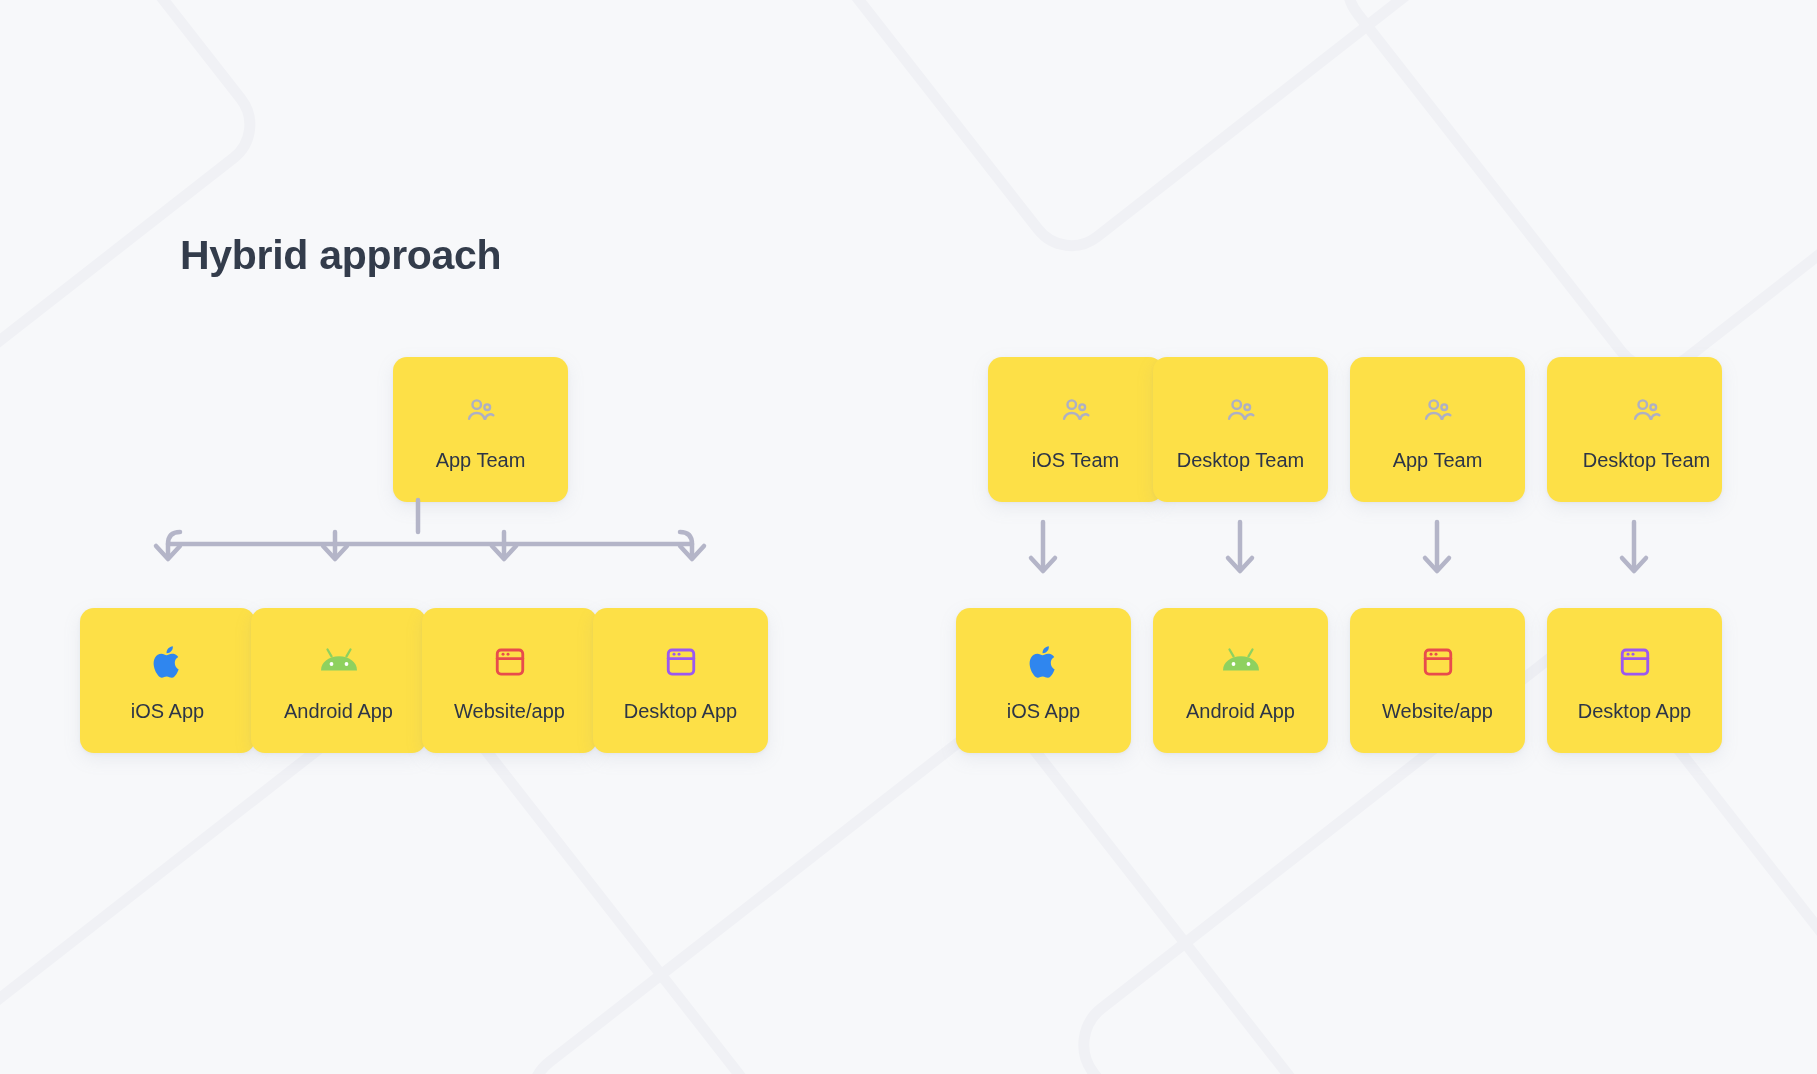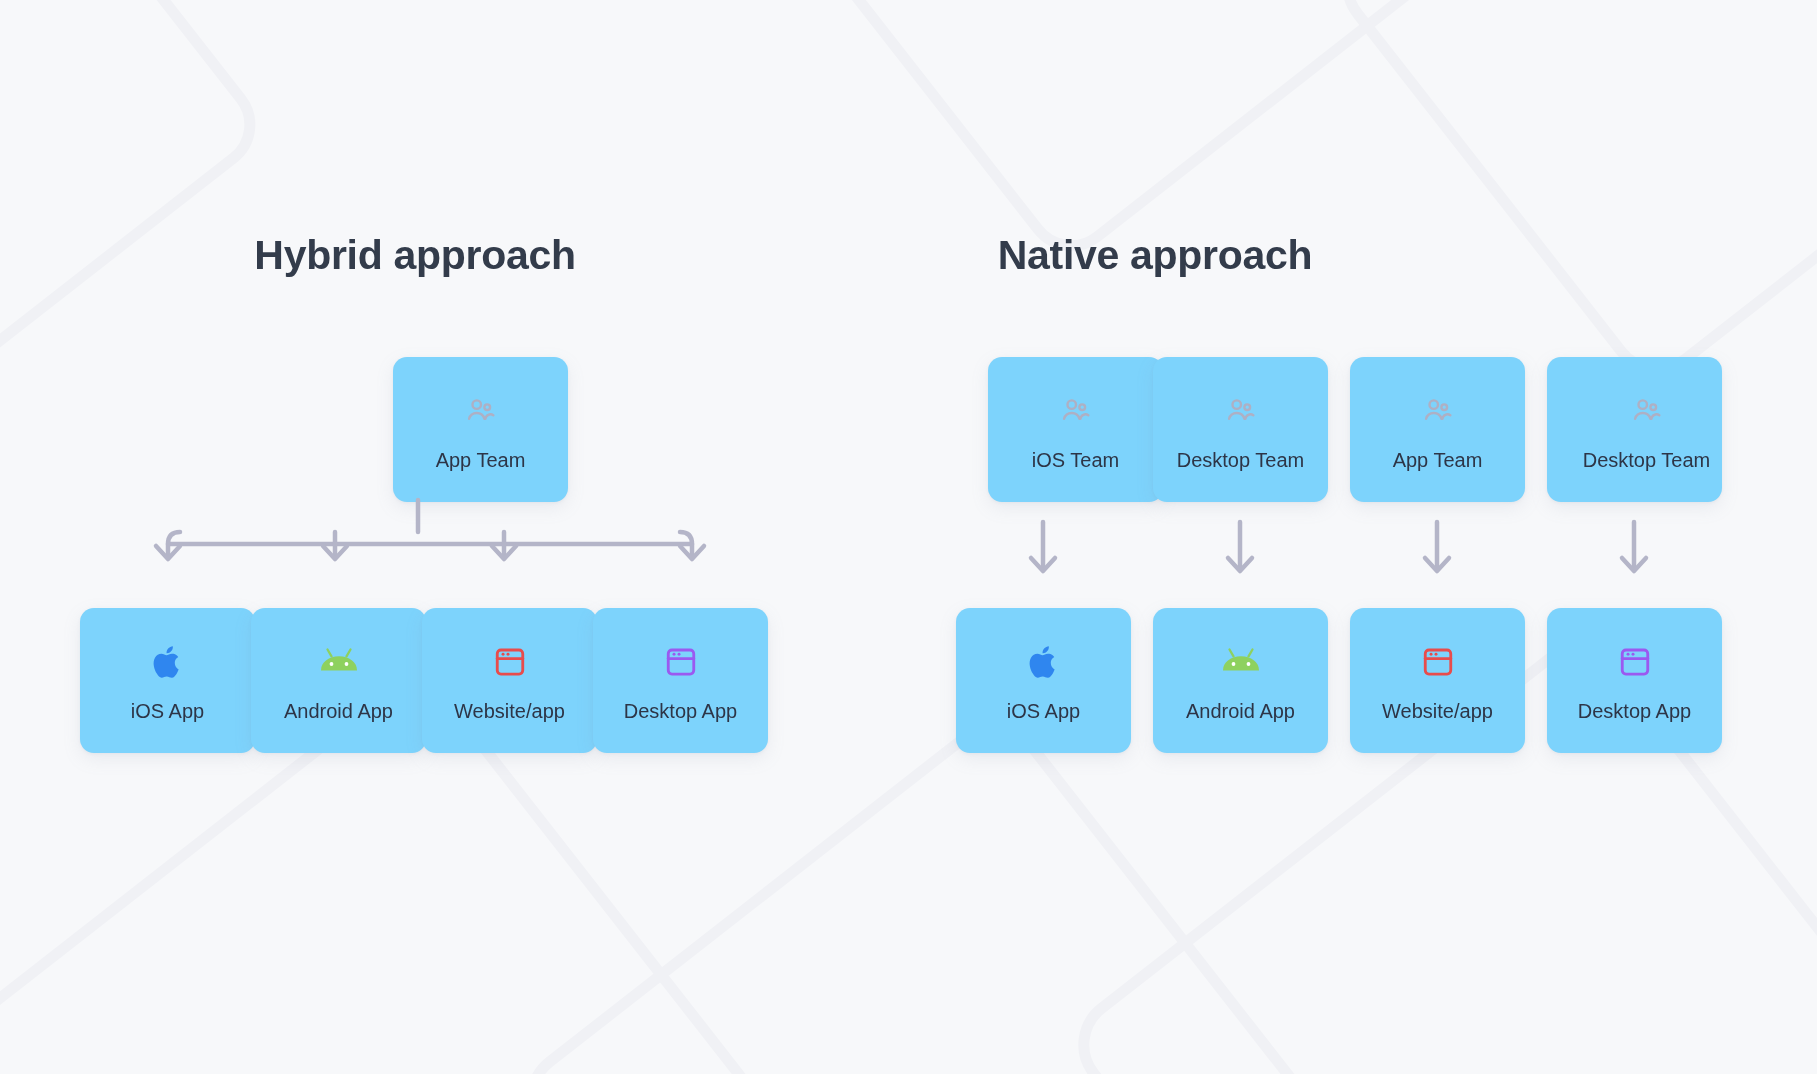--- a/index.html
+++ b/index.html
@@ -32,29 +32,29 @@
     z-index: 1;
   }
 
   .panel-title {
     position: absolute;
     font-size: 41px;
     font-weight: 700;
     color: #333c4b;
     letter-spacing: -0.3px;
     white-space: nowrap;
-    text-align: center;
+    text-align: left;
   }
   #title-hybrid { left: 180px; top: 232px; width: 470px; }
   #title-native { left: 920px; top: 232px; width: 470px; }
 
   
   .card {
     position: absolute;
-    background: #7dd3fc;
+    background: #fde047;
     border-radius: 14px;
     box-shadow: 0 6px 18px rgba(140, 148, 170, 0.13),
                 0 1px 3px rgba(140, 148, 170, 0.10);
     display: flex;
     flex-direction: column;
     align-items: center;
     justify-content: center;
     box-sizing: border-box;
   }
   .card .card-label {
@@ -95,21 +95,20 @@
     <rect x="1430" y="-250" width="560" height="520" rx="46" transform="rotate(-38 1710 10)"></rect>
     <rect x="40" y="800" width="620" height="560" rx="46" transform="rotate(-38 350 1080)"></rect>
     <rect x="620" y="840" width="620" height="560" rx="46" transform="rotate(-38 930 1120)"></rect>
     <rect x="1180" y="770" width="660" height="600" rx="46" transform="rotate(-38 1510 1070)"></rect>
   </g>
 </svg>
 
 <div id="diagram">
 
   <div class="panel-title" id="title-hybrid">Hybrid approach</div>
-  <div class="panel-title" id="title-native">Native approach</div>
 
   <div class="card team-card" id="card-hybrid-root" style="left:393px; top:357px;">
     <span class="card-icon">
       <svg width="34" height="34" viewBox="0 0 24 24" fill="none" stroke="#aeb0c4" stroke-width="1.7" stroke-linecap="round" stroke-linejoin="round">
         <circle cx="9" cy="7.5" r="3"></circle>
         <circle cx="16.4" cy="9.3" r="2"></circle>
         <path d="M3.6 17.5a5.6 5.6 0 0 1 10.8 0"></path>
         <path d="M15.1 17.5a3.6 3.6 0 0 1 5.6-2.5"></path>
       </svg>
     </span>

